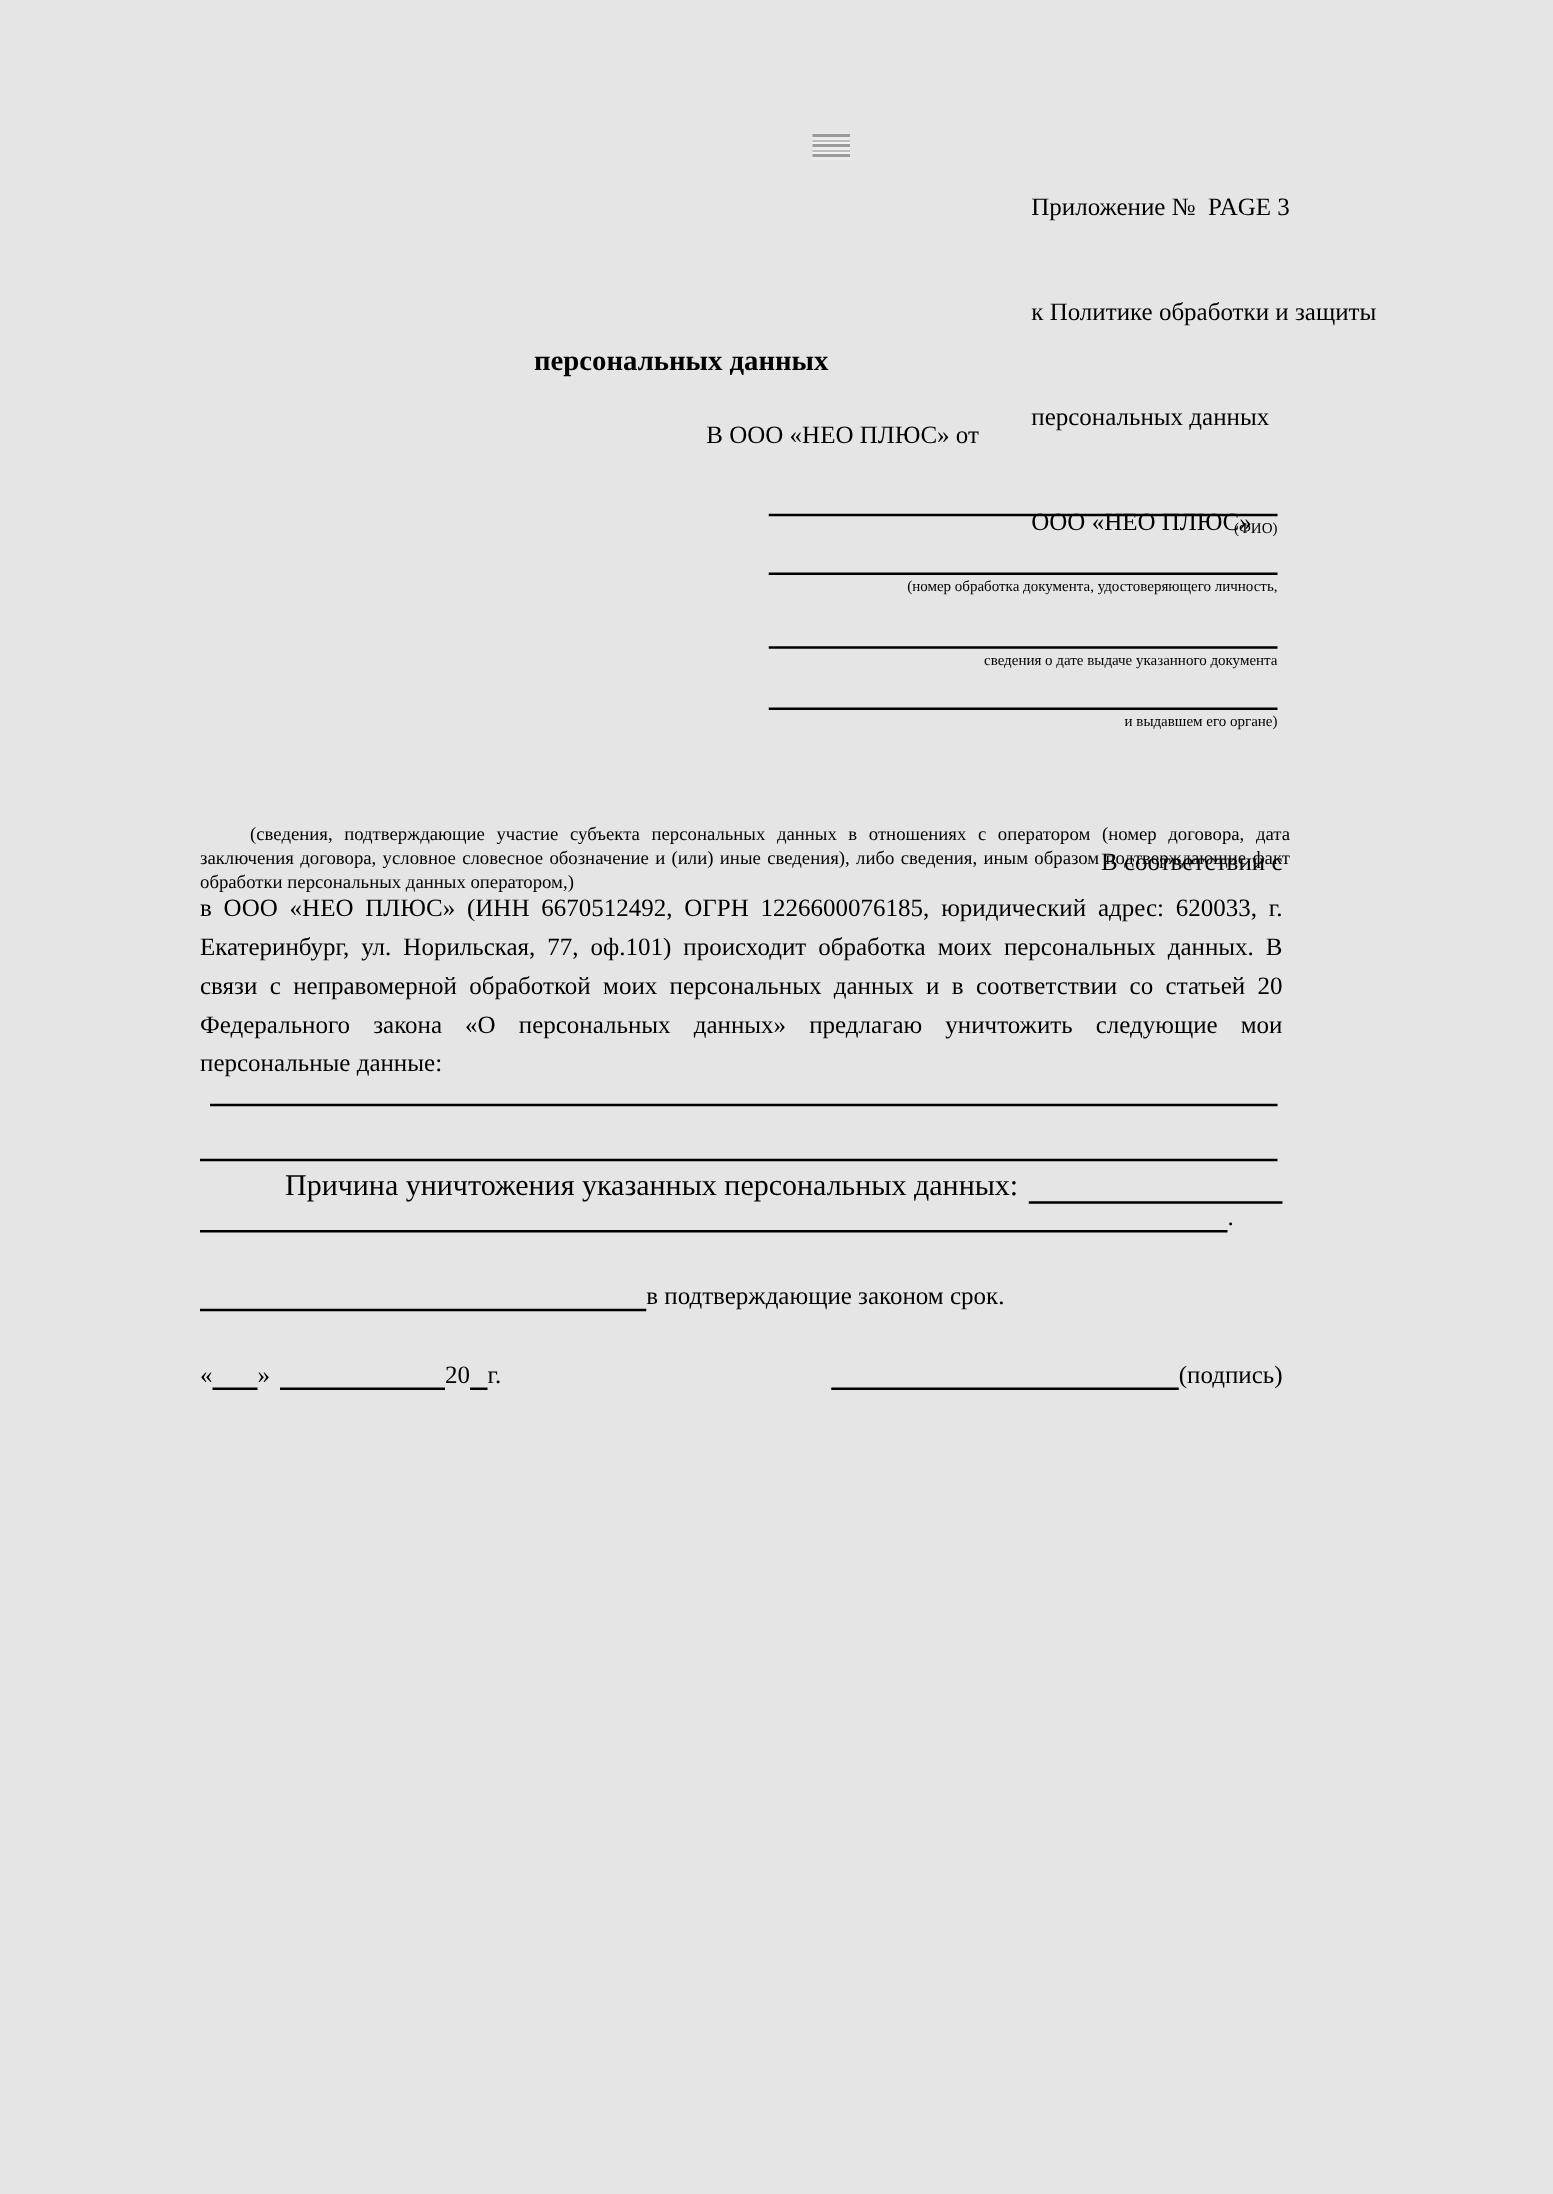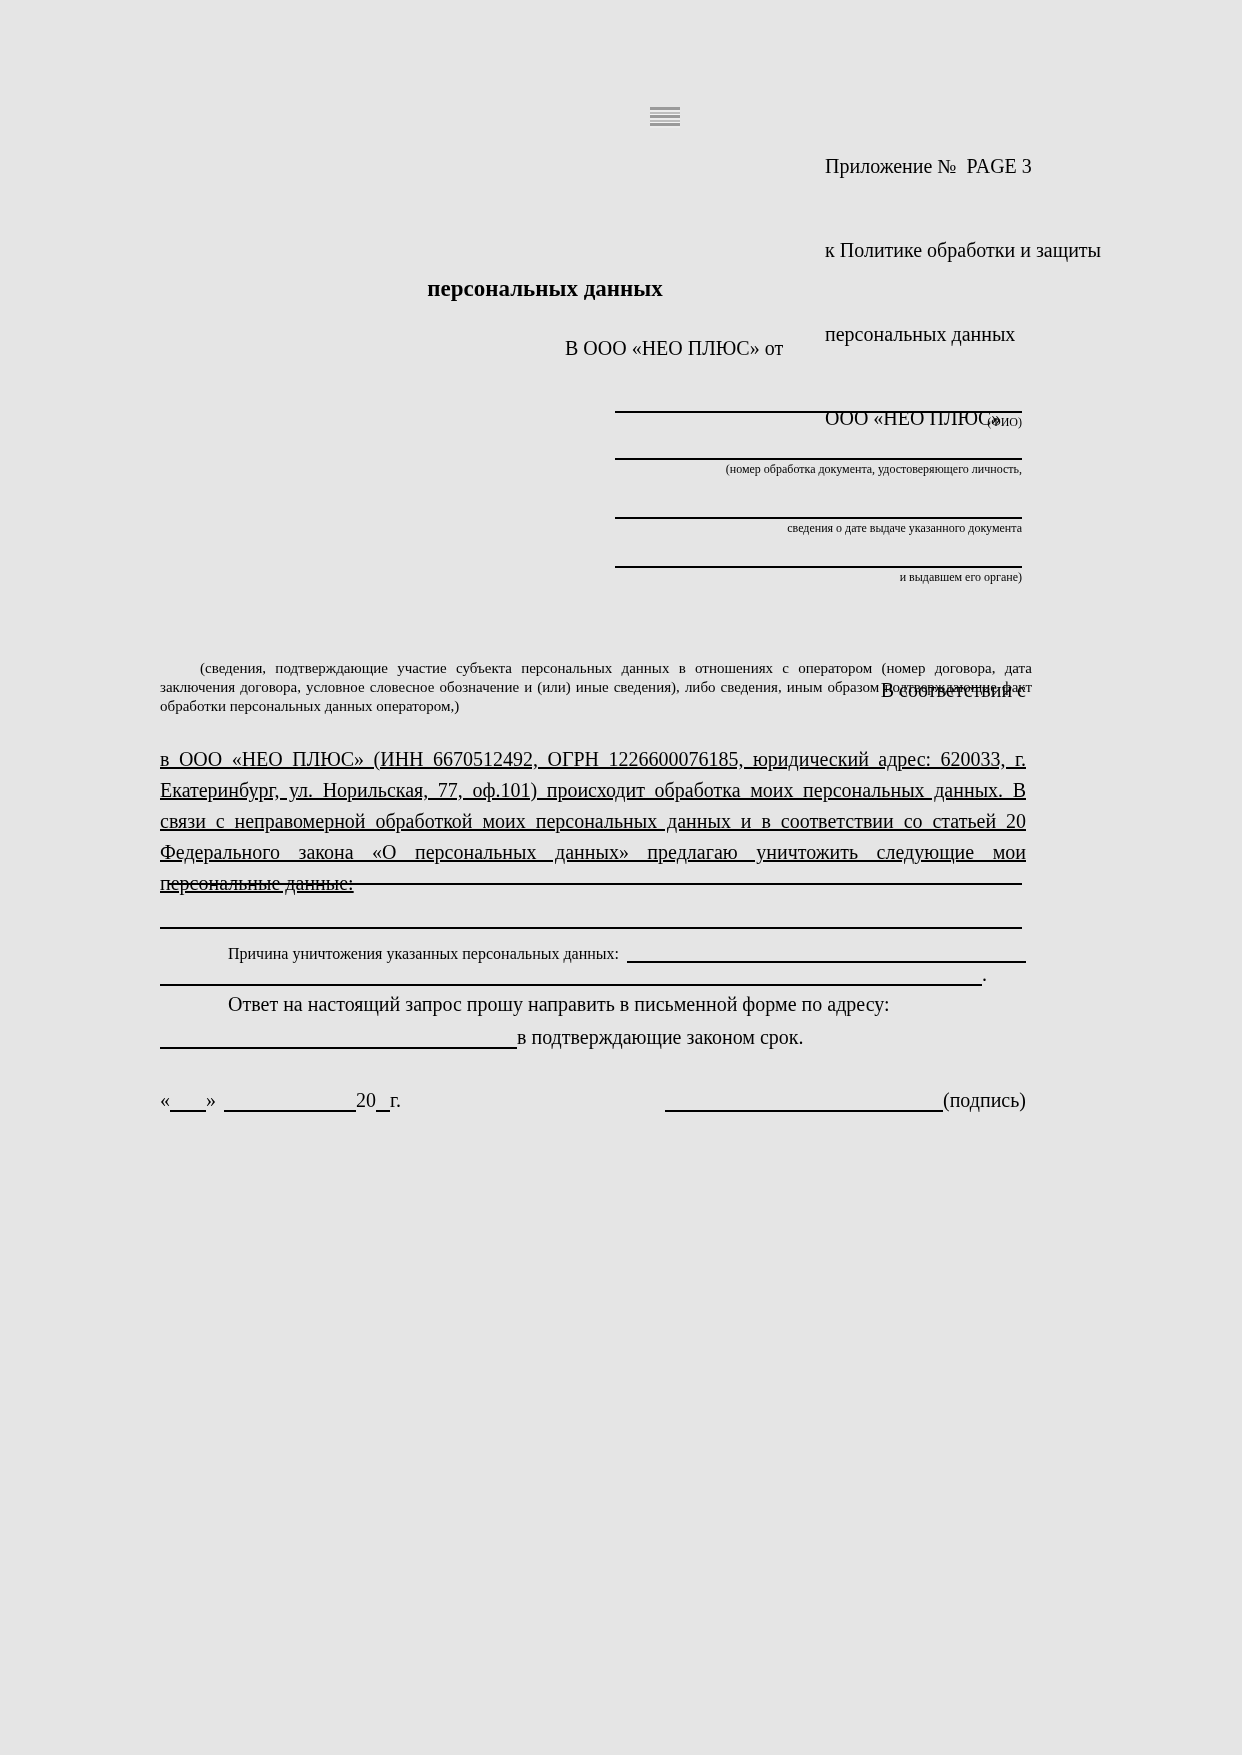--- a/index.html
+++ b/index.html
@@ -47,31 +47,31 @@
   .sp40{width:40px;flex:none;}
   .blank{display:inline-block;border-bottom:2px solid #000;}
   .blank-flex{flex:1;border-bottom:3px solid #000;margin-left:8px;height:24px;}
   
   .note{
     position:absolute;left:160px;top:659px;width:872px;
     font-size:15px;line-height:19px;text-align:justify;text-indent:40px;
   }
   
   .body-par{
-    position:absolute;left:160px;top:744px;width:866px;
-    font-size:20px;line-height:31px;text-align:justify;text-decoration:underline;
+    position:absolute;left:160px;top:712px;width:866px;
+    font-size:20px;line-height:31px;text-align:justify;
   }
   
   .rule{position:absolute;height:0;border-top:2px solid #000;}
   .rule-a{left:168px;top:883px;width:854px;}
   .rule-b{left:160px;top:927px;width:862px;}
   
   .reason-row{
     position:absolute;left:160px;top:936px;width:866px;height:27px;
-    display:flex;align-items:flex-end;font-size:16px;
+    display:flex;align-items:flex-end;font-size:24px;
   }
   .sp68{width:68px;flex:none;}
   .reason-row .blank-flex{border-bottom-width:2px;height:22px;}
   
   .period-row{
     position:absolute;left:160px;top:962px;width:866px;height:24px;
     display:flex;align-items:flex-end;font-size:20px;
   }
   .period-row .blank{width:822px;height:24px;}
   
@@ -146,21 +146,20 @@
     <span class="blank-flex"></span>
   </div>
 
   <div class="period-row">
     <span class="blank"></span>
     <span>.</span>
   </div>
 
   <div class="response-1">
     <span class="sp68"></span>
-    <span>Ответ на настоящий запрос прошу направить в письменной форме по адресу:</span>
   </div>
 
   <div class="response-2">
     <span class="blank"></span>
     <span>в подтверждающие законом срок.</span>
   </div>
 
   <div class="date-sig-row">
     <div class="date-group">
       <span>«</span>

